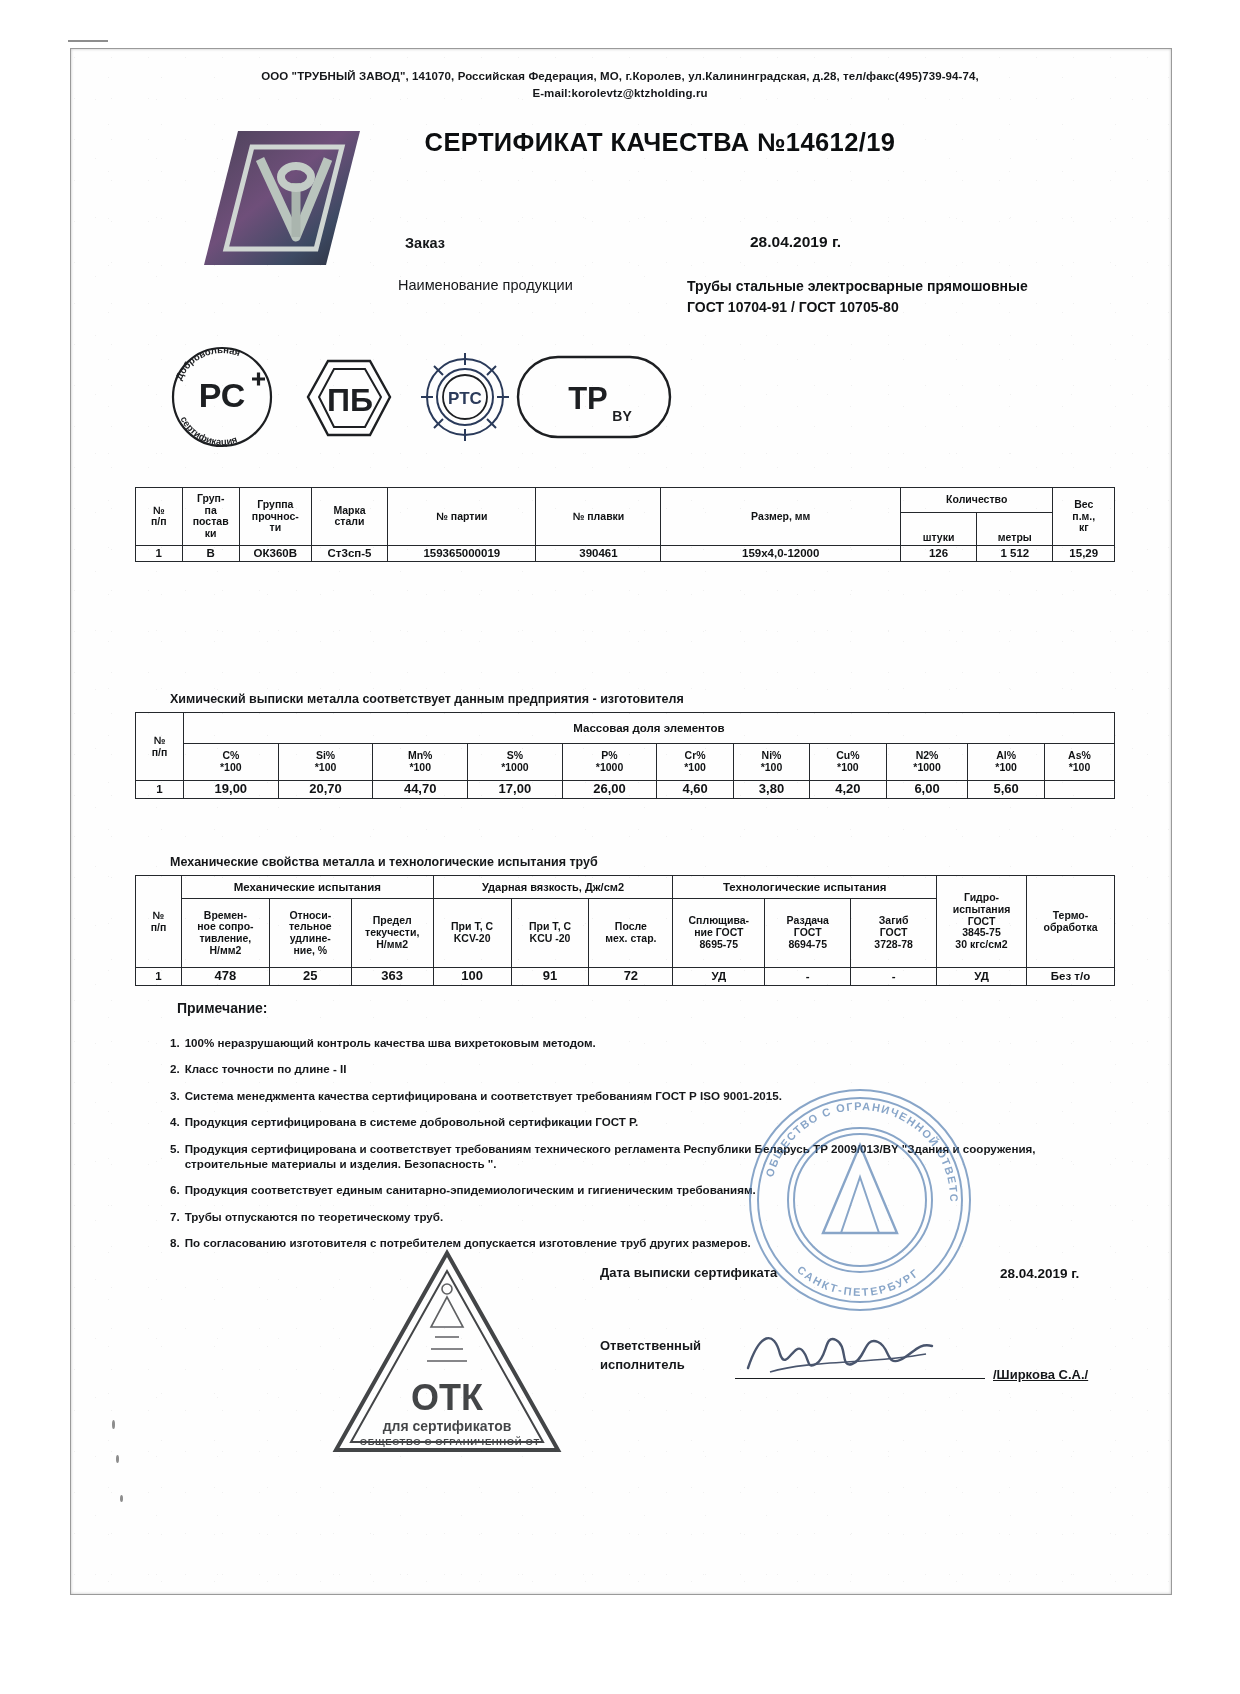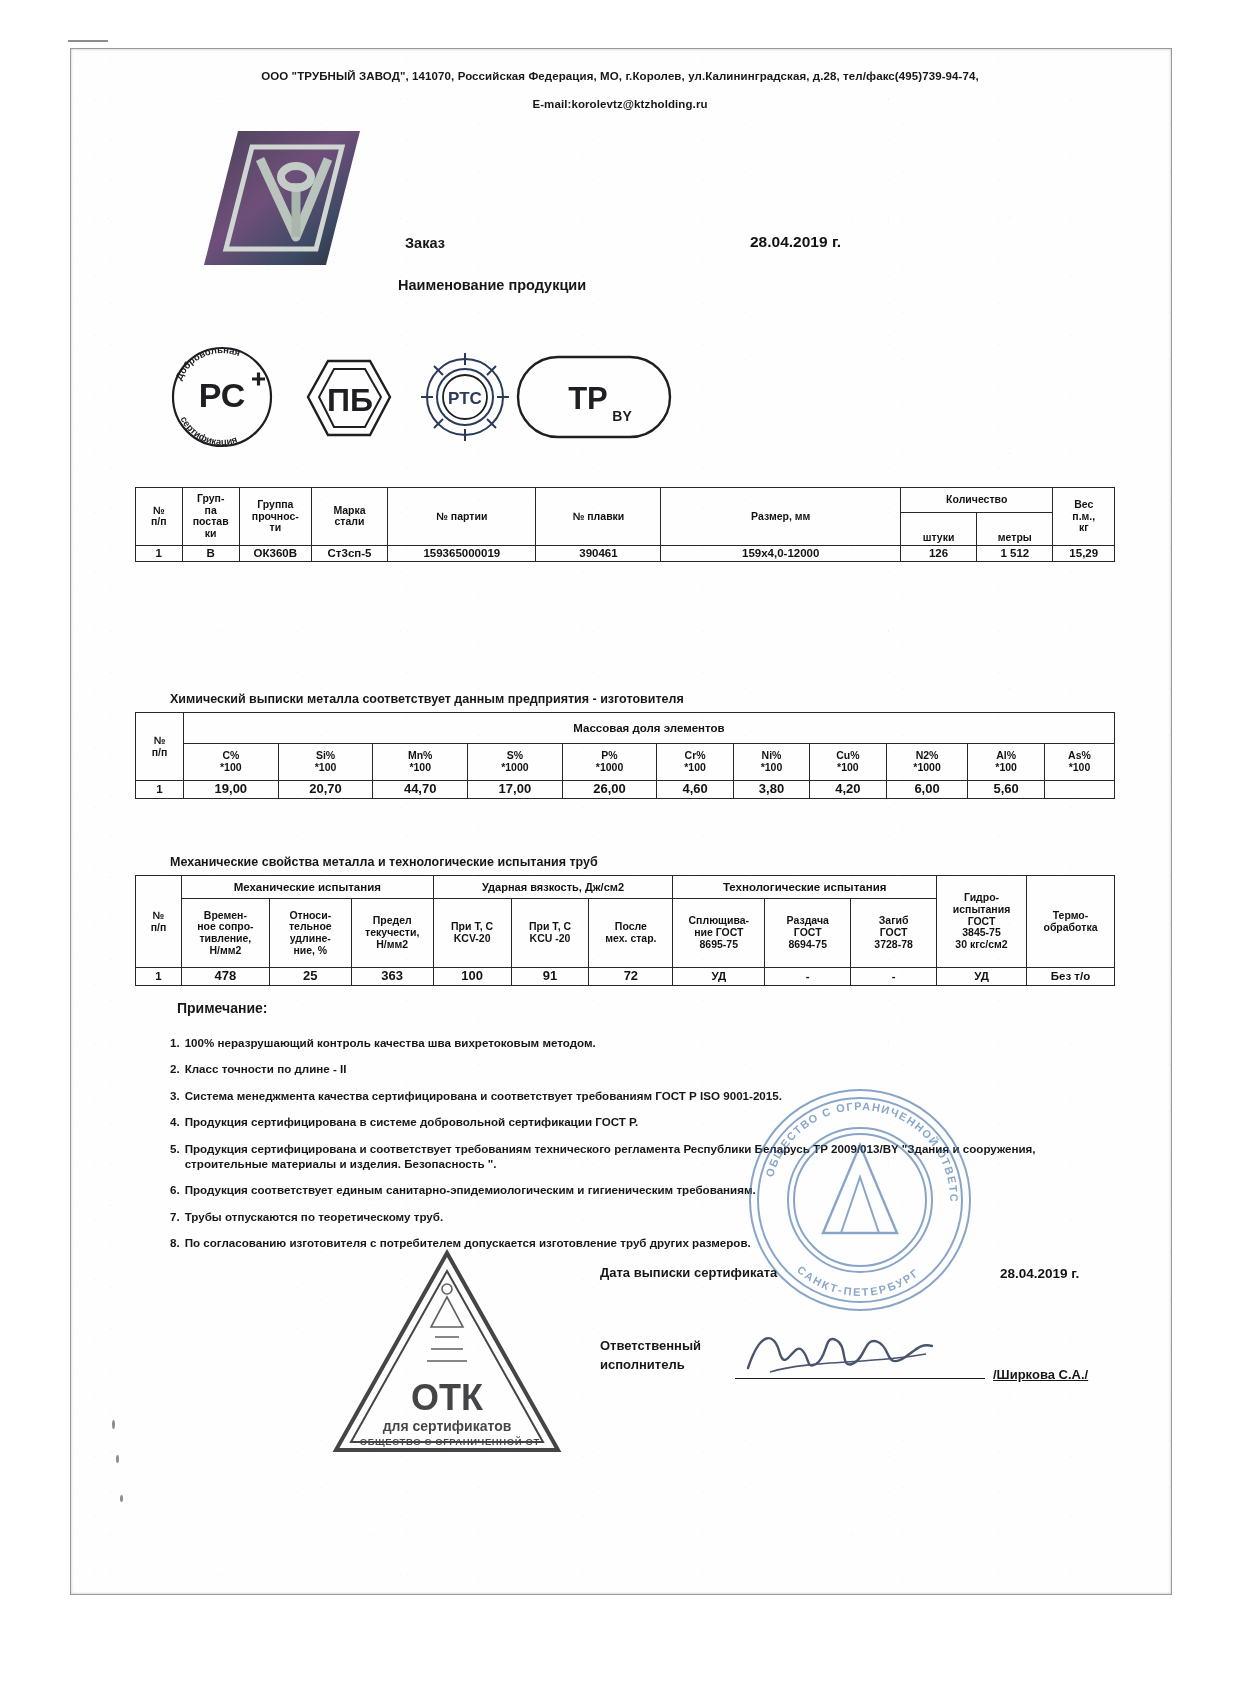--- a/index.html
+++ b/index.html
@@ -8,27 +8,27 @@
   .scan{position:absolute;left:70px;top:48px;width:1100px;height:1545px;background:#fefefe;
         border:1px solid #9a9a9a;box-shadow:0 0 3px rgba(0,0,0,.25) inset;}
   .noise{position:absolute;inset:0;opacity:.05;pointer-events:none;
          background-image:radial-gradient(circle at 10% 20%,#000 0.5px,transparent 0.6px),
                           radial-gradient(circle at 70% 60%,#000 0.5px,transparent 0.6px),
                           radial-gradient(circle at 40% 85%,#000 0.5px,transparent 0.6px);
          background-size:37px 41px,53px 47px,61px 59px;}
   
   .hdr{position:absolute;left:0;right:0;top:68px;text-align:center;font-size:11.5px;
        line-height:1.42;color:#15171a;font-weight:600;letter-spacing:.1px;}
-  .hdr .l2{margin-top:12px;}
+  .hdr .l2{margin-top:1px;}
   .hdr .l3{margin-top:6px;}
   .title{position:absolute;left:300px;top:128px;width:720px;text-align:center;
          font-size:25.5px;font-weight:bold;letter-spacing:.4px;color:#0c0e10;}
   .lbl-order{position:absolute;left:405px;top:235px;font-size:14.5px;font-weight:600;color:#15171a;}
   .val-date{position:absolute;left:750px;top:233px;font-size:15.5px;font-weight:bold;color:#101214;}
-  .lbl-prod{position:absolute;left:398px;top:277px;font-size:14.5px;font-weight:700;color:#15171a;}
+  .lbl-prod{position:absolute;left:398px;top:277px;font-size:14.5px;font-weight:400;color:#15171a;}
   .val-prod{position:absolute;left:687px;top:276px;width:350px;font-size:14px;font-weight:bold;
             line-height:1.48;color:#101214;}
   
   .logo-main{position:absolute;left:200px;top:125px;width:165px;height:150px;}
   .marks{position:absolute;left:160px;top:345px;width:520px;height:105px;}
   
   table{border-collapse:collapse;position:absolute;font-size:10.5px;color:#101214;}
   table td,table th{border:1px solid #24282c;text-align:center;vertical-align:middle;
                     padding:1px 2px;font-weight:600;line-height:1.12;}
   #tbl-lot{left:135px;top:487px;width:980px;}
@@ -64,20 +64,21 @@
 <div class="page">
   <div class="scan">
     <div class="noise"></div>
   </div>
 
   <div class="hdr">
     <div class="l1">ООО "ТРУБНЫЙ ЗАВОД", 141070, Российская Федерация, МО, г.Королев, ул.Калининградская, д.28, тел/факс(495)739-94-74,</div>
     <div class="l2">E-mail:korolevtz@ktzholding.ru</div>
   </div>
 
+  <div class="title">СЕРТИФИКАТ КАЧЕСТВА  №14612/19</div>
 
   <svg class="logo-main" viewBox="0 0 165 150">
     <defs>
       <linearGradient id="lg" x1="0" y1="0" x2="1" y2="1">
         <stop offset="0%" stop-color="#4a4258"></stop>
           <stop offset="45%" stop-color="#6f4f7a"></stop>
         <stop offset="75%" stop-color="#3d4a63"></stop>
           <stop offset="100%" stop-color="#2b2f3c"></stop>
       </linearGradient>
     </defs>
@@ -122,20 +123,21 @@
     <g>
       <path d="M398 12 L470 12 A16 16 0 0 1 470 92 L398 92 A16 16 0 0 1 398 12 Z" fill="none" stroke="#1d1f22" stroke-width="2.4"></path>
       <text x="428" y="64" text-anchor="middle" font-size="31" font-weight="bold" fill="#1d1f22" font-family="Liberation Sans,sans-serif">ТР</text>
       <text x="462" y="76" text-anchor="middle" font-size="14" font-weight="bold" fill="#1d1f22" font-family="Liberation Sans,sans-serif">BY</text>
     </g>
   </svg>
 
   <div class="lbl-order">Заказ</div>
   <div class="val-date">28.04.2019 г.</div>
   <div class="lbl-prod">Наименование продукции</div>
+  <div class="val-prod">Трубы стальные электросварные прямошовные ГОСТ 10704-91 / ГОСТ 10705-80</div>
 
   <table id="tbl-lot">
     <colgroup>
       <col style="width:44px">
         <col style="width:54px">
         <col style="width:68px">
         <col style="width:72px">
       <col style="width:140px">
         <col style="width:118px">
         <col style="width:226px">

